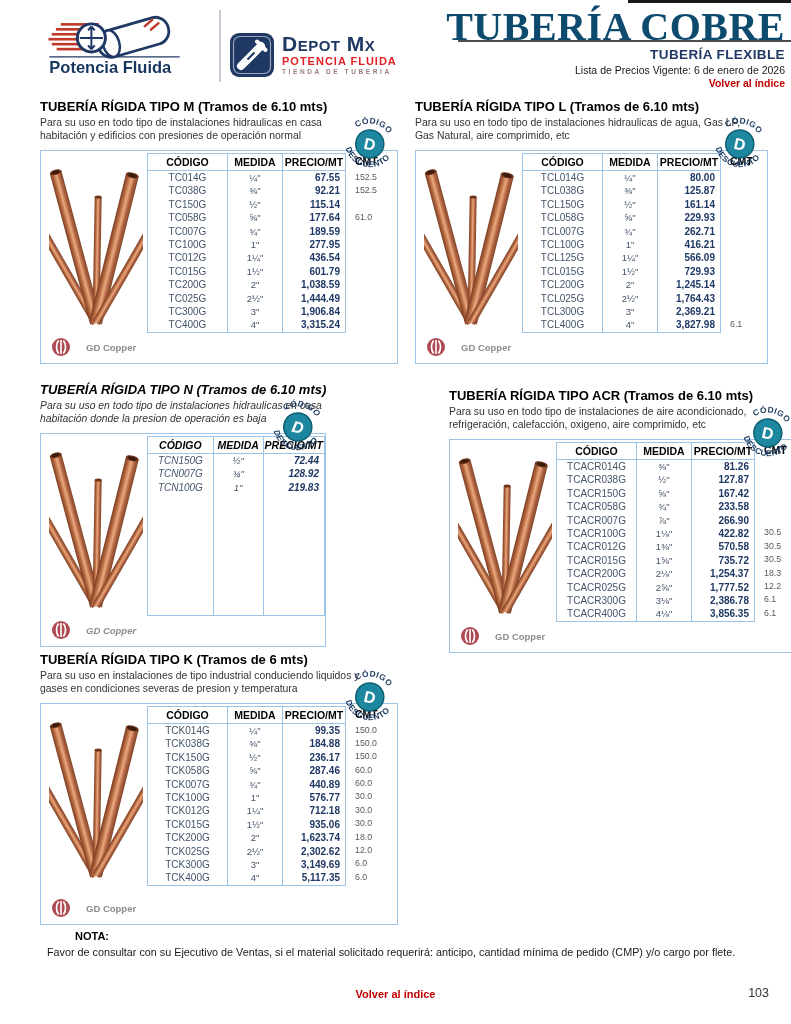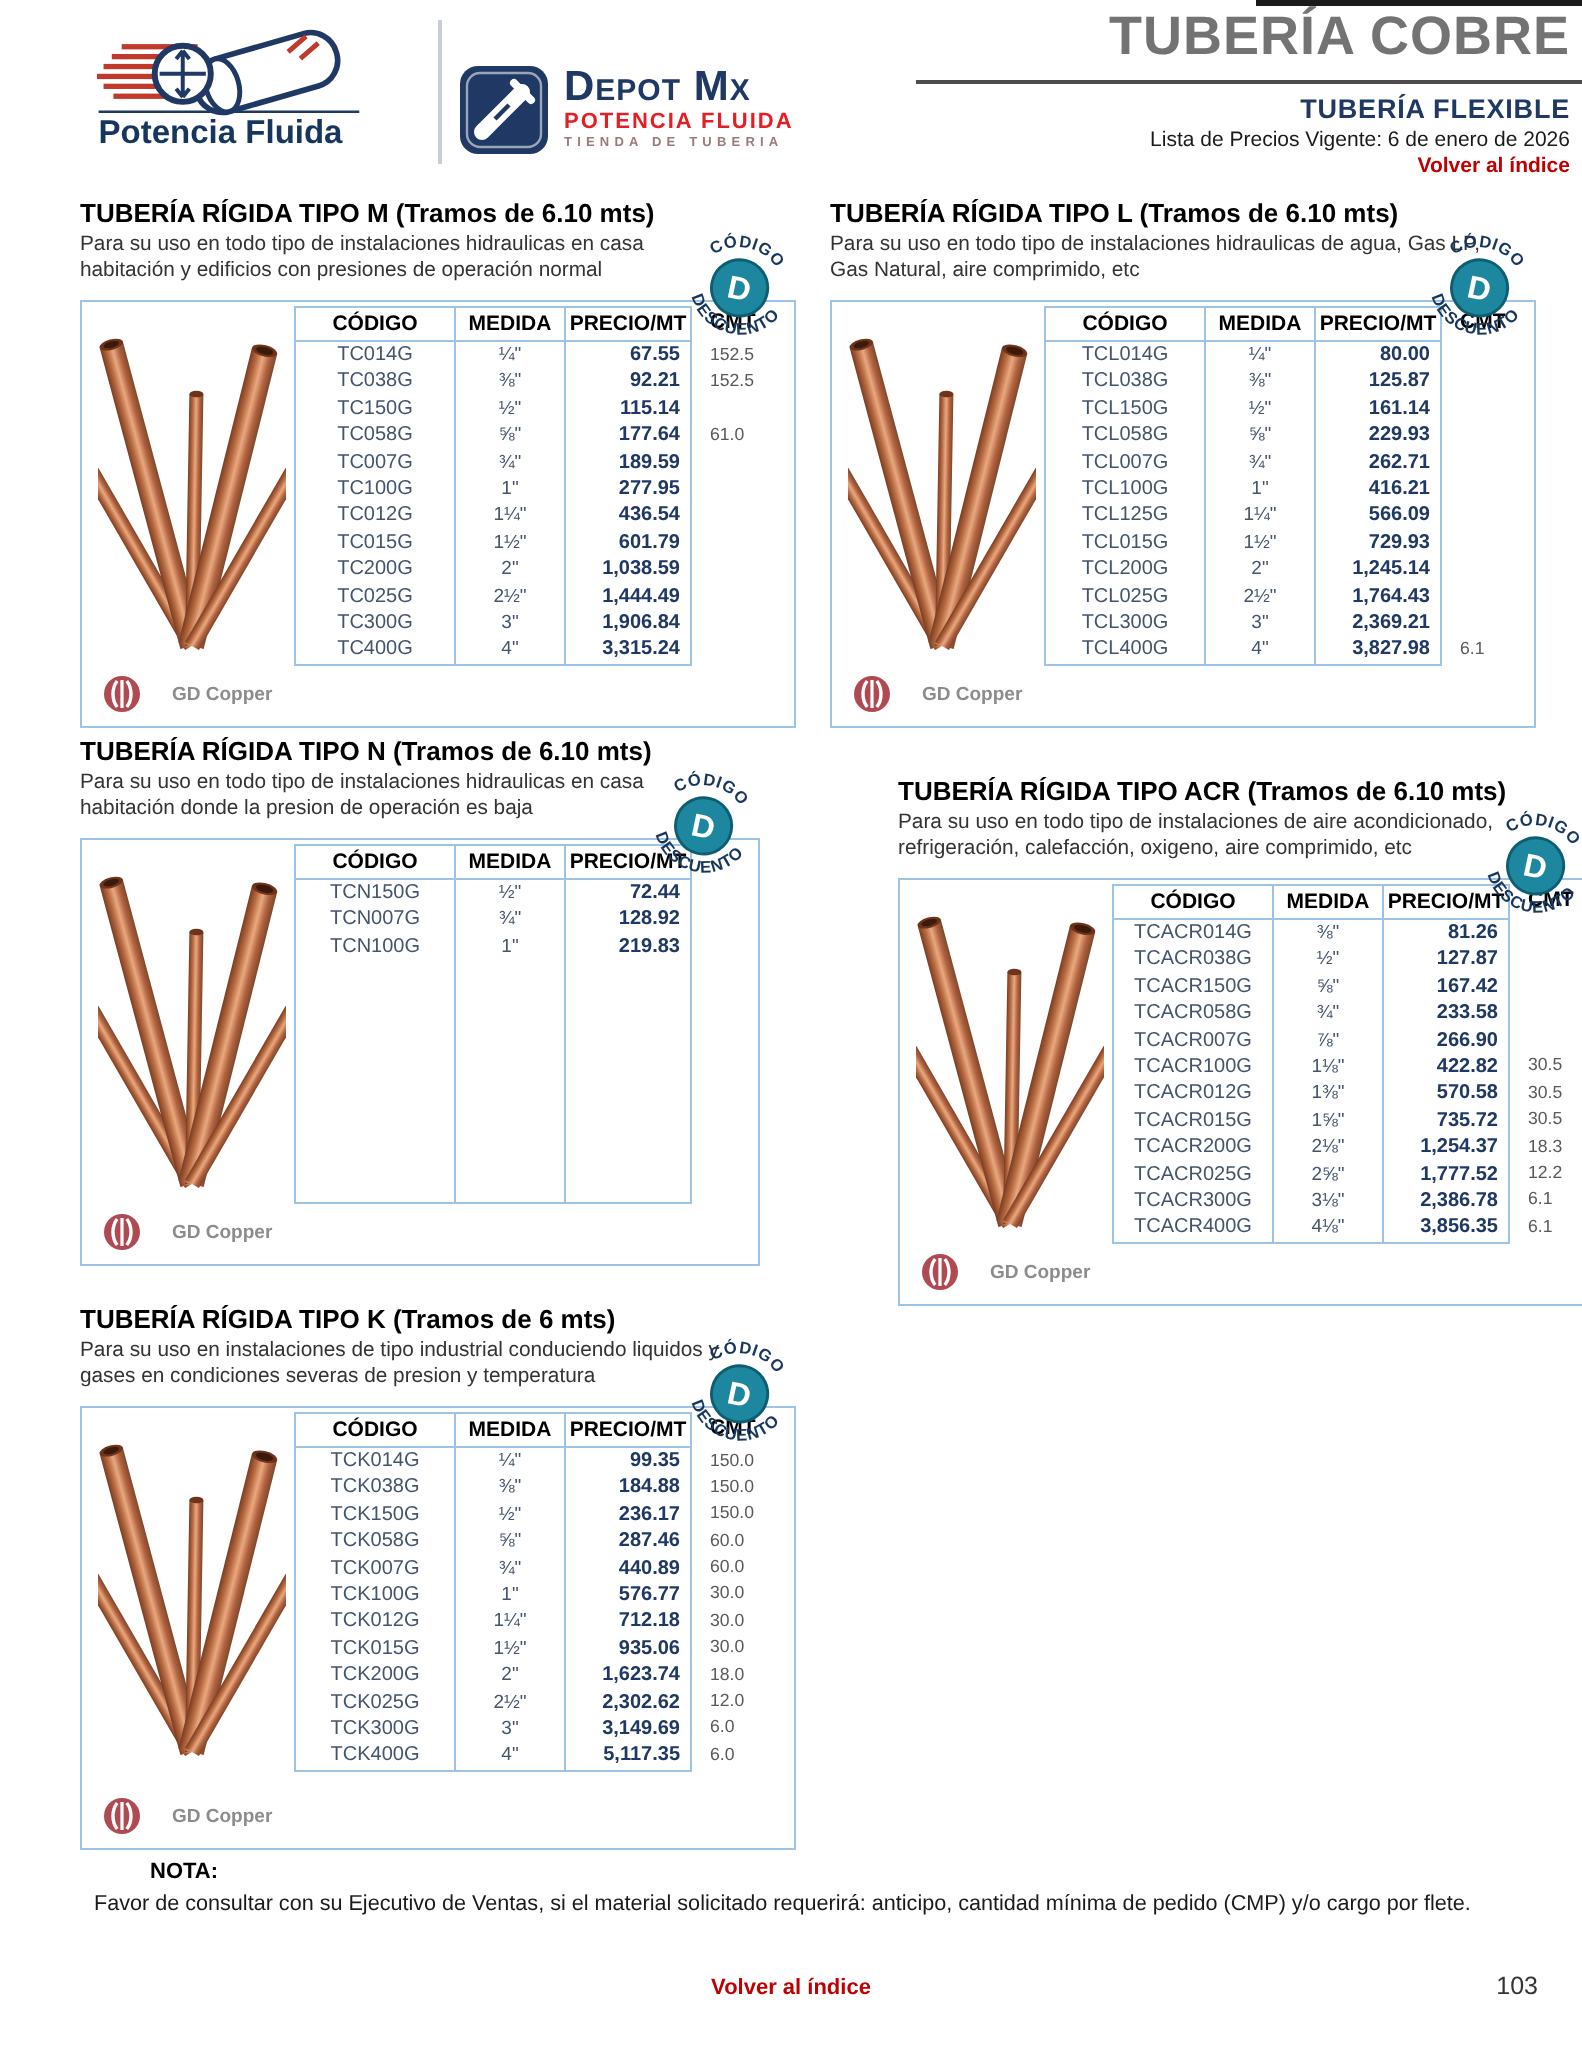--- a/index.html
+++ b/index.html
@@ -2,36 +2,36 @@
 <html><head>
 <meta charset="utf-8">
 <style>
   html,body{margin:0;padding:0;}
   body{
     width:791px;height:1024px;position:relative;background:#ffffff;
     font-family:"Liberation Sans",sans-serif;overflow:hidden;color:#1a1a1a;
   }
   
   #top-right-line{position:absolute;left:628px;top:0;width:163px;height:3px;background:#1a1a1a;}
-  #page-title{position:absolute;top:3px;right:6px;font-size:27px;font-weight:bold;color:#737373;letter-spacing:.5px;}
+  #page-title{position:absolute;top:3px;right:6px;font-size:40px;font-weight:bold;color:#0c4a6e;letter-spacing:.5px;font-family:Liberation Serif, serif;}
   #title-underline{position:absolute;top:40px;left:458px;width:333px;height:2px;background:#4d4d4d;}
   #page-subtitle{position:absolute;top:47px;right:6px;font-size:13.5px;font-weight:bold;color:#1F3864;letter-spacing:.4px;}
   #price-date{position:absolute;top:64px;right:6px;font-size:10.5px;color:#1a1a1a;}
   #back-top{position:absolute;top:77px;right:6px;font-size:10.5px;font-weight:bold;color:#C00000;text-decoration:none;}
   #logo-block{position:absolute;left:46px;top:10px;display:flex;align-items:center;gap:8px;}
   .logo-divider{width:2px;height:72px;background:#c9ced6;}
   .depot-text{display:flex;flex-direction:column;line-height:1.05;}
   .depot-name{font-size:21px;font-weight:bold;color:#1F3864;font-variant:small-caps;letter-spacing:.5px;}
   .depot-sub{font-size:11px;font-weight:bold;color:#E31E24;letter-spacing:1px;margin-top:1px;}
   .depot-tag{font-size:6.5px;font-weight:bold;color:#9a7b7b;letter-spacing:2.6px;margin-top:2px;}
   
   .product-section{position:absolute;}
   .sec-pos-0{left:40px;top:99px;width:358px;}
   .sec-pos-1{left:415px;top:99px;width:353px;}
-  .sec-pos-2{left:40px;top:368px;width:340px;}
+  .sec-pos-2{left:40px;top:382px;width:286px;font-style:italic;}
   .sec-pos-3{left:415px;top:388px;width:347px;padding-left:34px;}
   .sec-pos-4{left:40px;top:652px;width:358px;}
   .sec-title{margin:0;font-size:13px;font-weight:bold;color:#000;white-space:nowrap;}
   .sec-desc{margin:2px 0 0 0;font-size:10.4px;line-height:13.2px;color:#333;width:330px;height:27px;}
   .sec-box{position:relative;margin-top:7px;border:1.5px solid #9DC3E6;height:212px;background:#fff;}
   .sec-pos-4 .sec-box{height:220px;}
   .badge{position:absolute;top:13px;right:-3px;width:62px;height:62px;z-index:5;}
   .badge-arc-text{font-size:8.6px;font-weight:bold;fill:#17365D;letter-spacing:.4px;}
   .pipes{position:absolute;left:8px;top:4px;}
   .inner-table{position:absolute;left:106px;top:2px;border-collapse:collapse;table-layout:fixed;background:#fff;border:1.5px solid #9DC3E6;}

